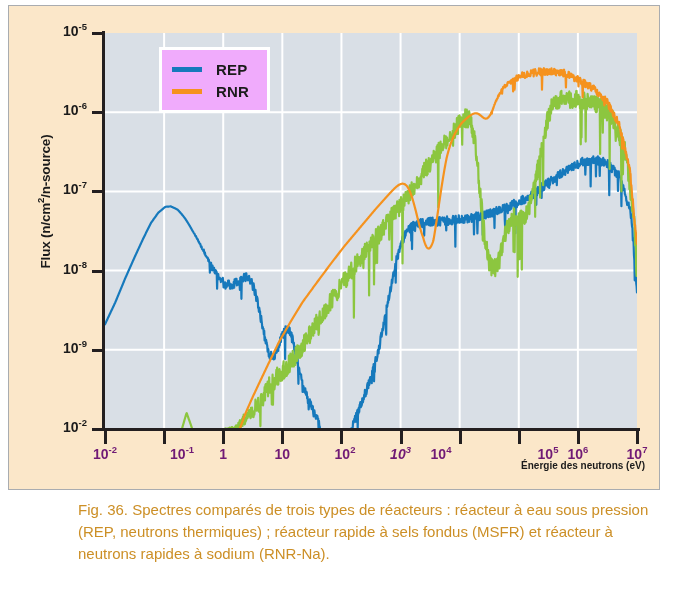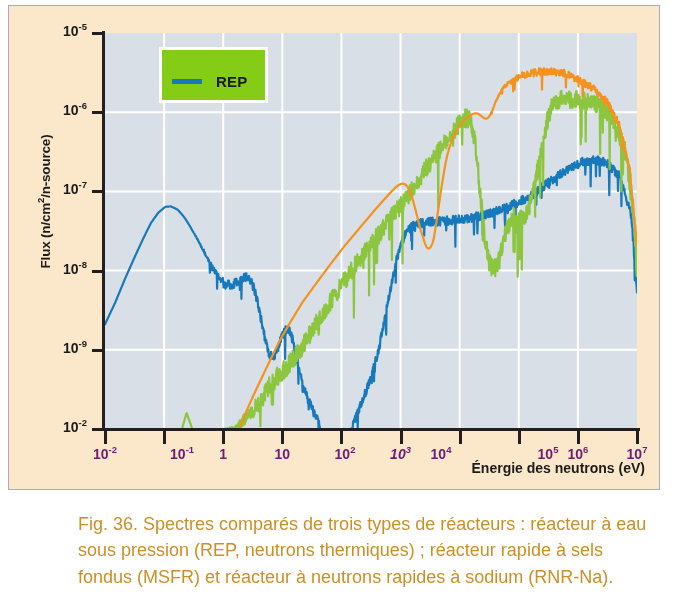--- a/index.html
+++ b/index.html
@@ -23,21 +23,21 @@
   
   .y-axis-title{
     position:absolute;left:-64px;top:188px;width:200px;
     transform:rotate(-90deg);
     font-size:13.5px;font-weight:bold;color:#1b1b1b;
     text-align:center;letter-spacing:-0.2px;
     white-space:nowrap;
   }
   .x-axis-title{
     position:absolute;right:14px;top:454px;
-    font-size:14px;font-weight:bold;color:#1b1b1b;
+    font-size:10px;font-weight:bold;color:#1b1b1b;
     white-space:nowrap;
   }
 
   
   .plot-area{
     position:absolute;left:96px;top:27px;width:532px;height:396px;
     background:#d9dfe6;
     overflow:visible;
   }
   .plot-svg{position:absolute;left:0;top:0;width:532px;height:396px;display:block;}
@@ -65,35 +65,35 @@
   .xlabel{
     position:absolute;top:440px;width:60px;margin-left:-30px;text-align:center;
     font-size:14px;font-weight:bold;color:#701a75;white-space:nowrap;
   }
   sup{font-size:9.5px;vertical-align:super;line-height:0;}
   .sup2{font-size:9.5px;vertical-align:super;line-height:0;}
 
   
   .legend{
     position:absolute;left:150px;top:41px;
-    background:#84cc16;
+    background:#f0abfc;
     border:3px solid #ffffff;
-    padding:20px 18px 8px 10px;
+    padding:8px 18px 8px 10px;
     box-sizing:border-box;
   }
   .legend-row{display:flex;align-items:center;height:22px;}
   .legend-swatch{width:30px;height:5px;margin-right:14px;flex:0 0 auto;}
   .legend-label{
     font-size:15px;font-weight:bold;color:#1b1b1b;letter-spacing:0.2px;
   }
 
   
   .caption{
-    position:absolute;left:78px;top:511px;width:580px;
-    font-size:18px;line-height:1.47;
+    position:absolute;left:78px;top:499px;width:580px;
+    font-size:15px;line-height:1.47;
     color:#cc8f26;
     font-family:"Liberation Sans", sans-serif;
   }
 </style>
 </head>
 <body>
 
 <div id="root">
 
   <div class="figure-panel">
@@ -176,19 +176,23 @@
         <div class="xlabel" style="left: 628px;">10<sup>7</sup></div>
       </div>
 
     <div class="x-axis-title">Énergie des neutrons (eV)</div>
 
     <div class="legend" id="legend">
         <div class="legend-row">
           <span class="legend-swatch" style="background: rgb(22, 121, 188);"></span>
           <span class="legend-label">REP</span>
         </div>
+        <div class="legend-row">
+          <span class="legend-swatch" style="background: rgb(245, 146, 30);"></span>
+          <span class="legend-label">RNR</span>
+        </div>
       </div>
 
   </div>
 
   <div class="caption">Fig. 36. Spectres comparés de trois types de réacteurs : réacteur à eau sous pression (REP, neutrons thermiques) ; réacteur rapide à sels fondus (MSFR) et réacteur à neutrons rapides à sodium (RNR-Na).</div>
 
 </div>
 
 </body></html>

